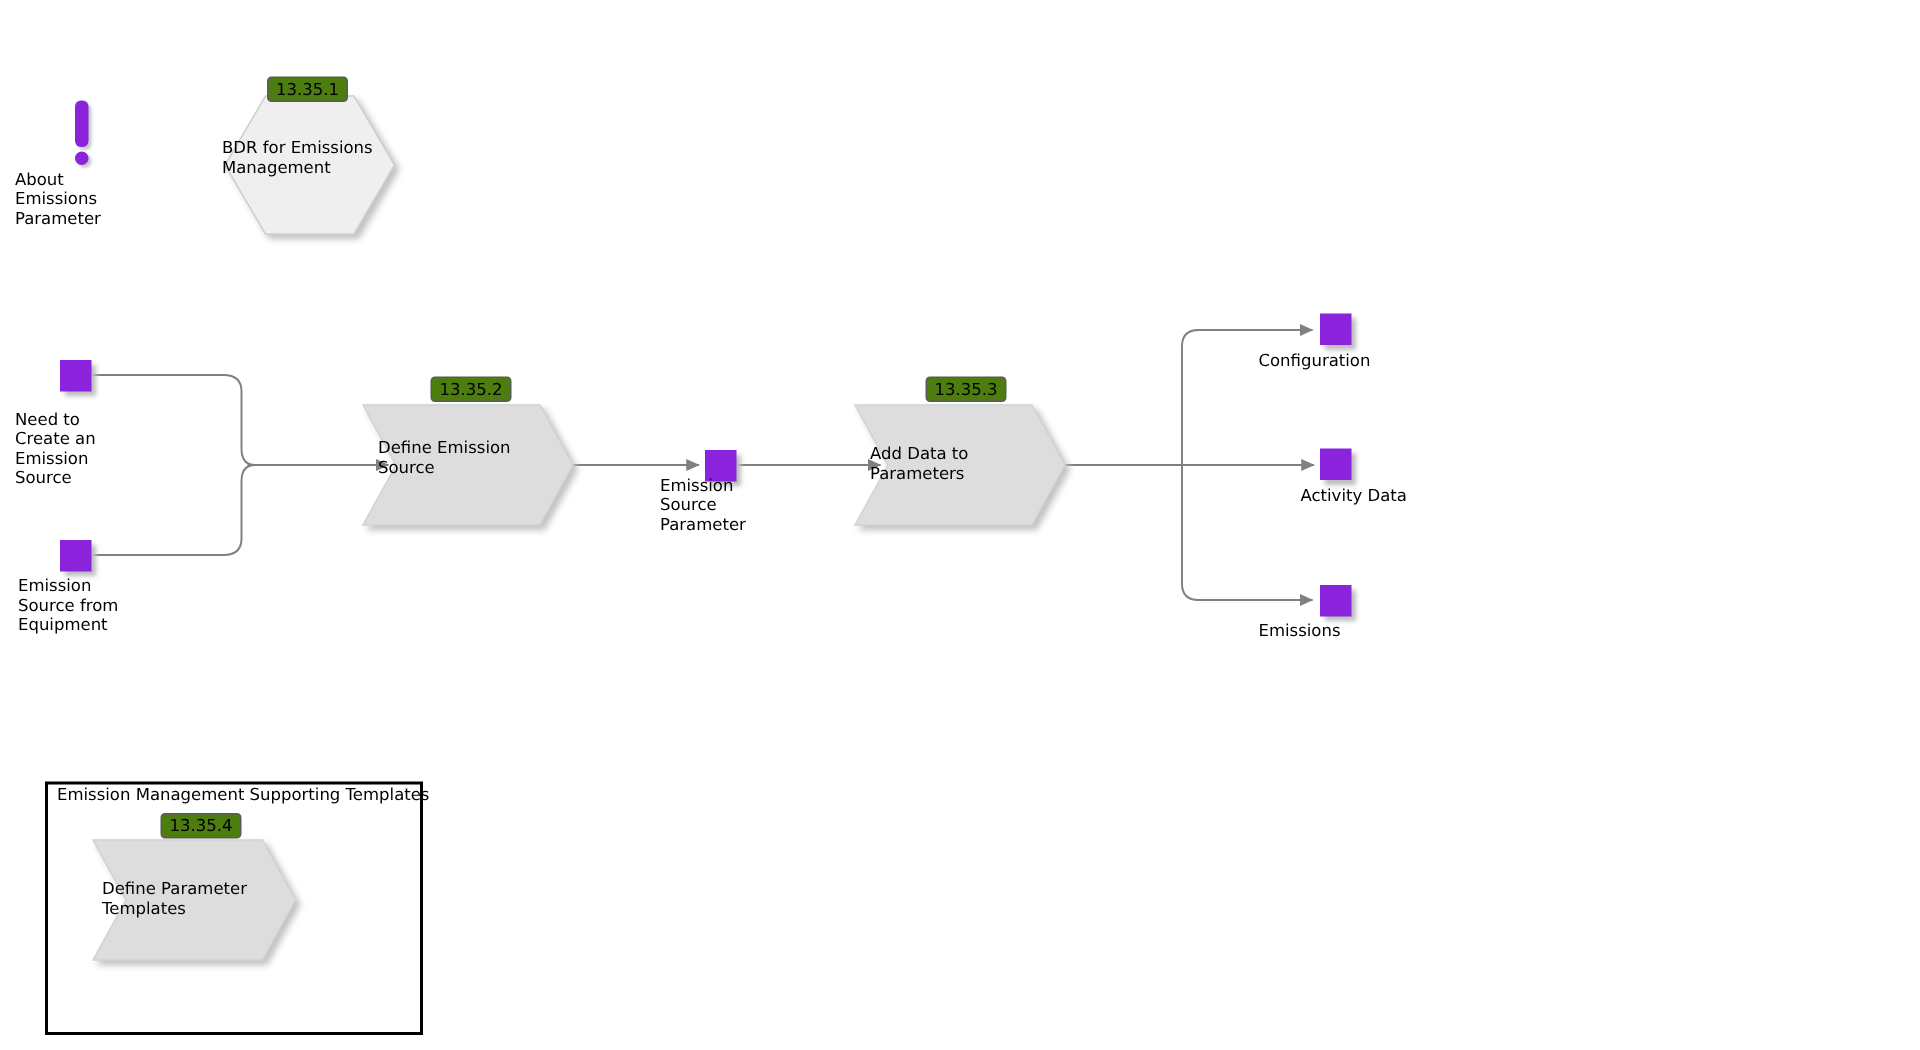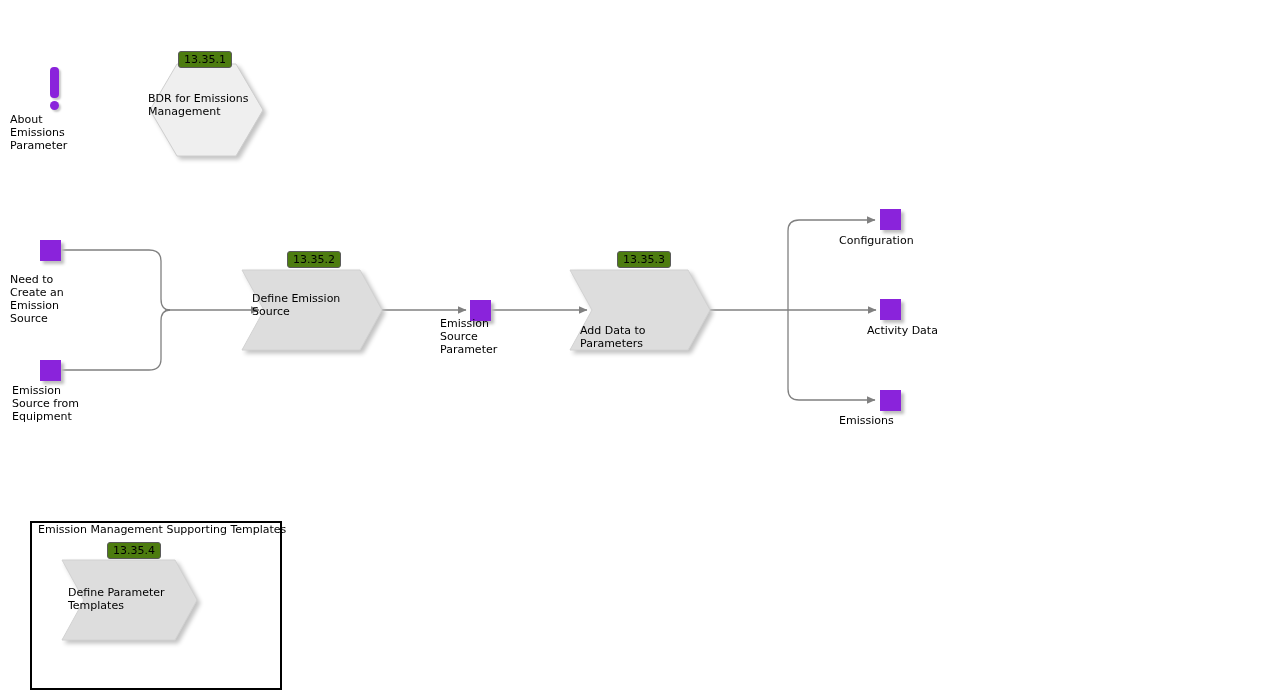--- a/index.html
+++ b/index.html
@@ -104,21 +104,21 @@
   <div class="ref" style="left:287px;top:251px;">13.35.2</div>
   <div class="lbl" style="left:252px;top:292px;width:120px;">Define Emission
 Source</div>
 
   <div class="sq" style="left:470px;top:300px;"></div>
   <div class="lbl" style="left:440px;top:317px;width:80px;">Emission
 Source
 Parameter</div>
 
   <div class="ref" style="left:617px;top:251px;">13.35.3</div>
-  <div class="lbl" style="left:580px;top:296px;width:120px;margin-top:28px;">Add Data to
+  <div class="lbl" style="left:580px;top:296px;width:120px;">Add Data to
 Parameters</div>
 
   <div class="sq" style="left:880px;top:209px;"></div>
   <div class="lbl" style="left:839px;top:234px;width:100px;">Configuration</div>
 
   <div class="sq" style="left:880px;top:299px;"></div>
   <div class="lbl" style="left:867px;top:324px;width:100px;">Activity Data</div>
 
   <div class="sq" style="left:880px;top:390px;"></div>
   <div class="lbl" style="left:839px;top:414px;width:100px;">Emissions</div>

